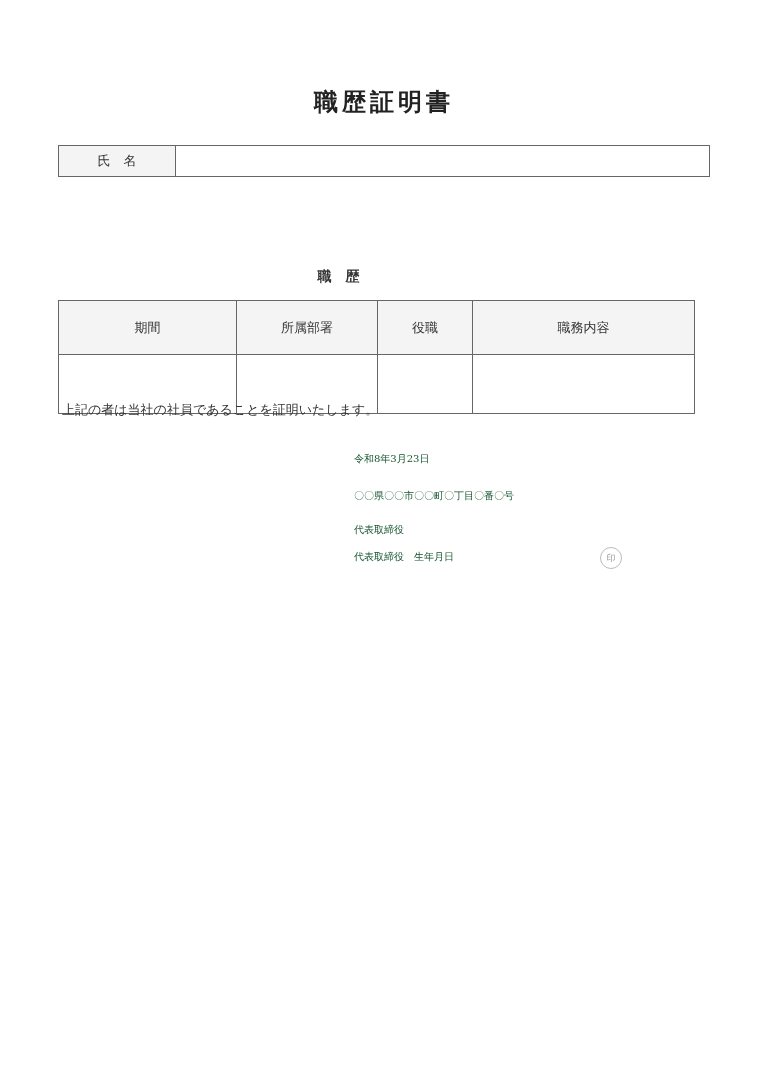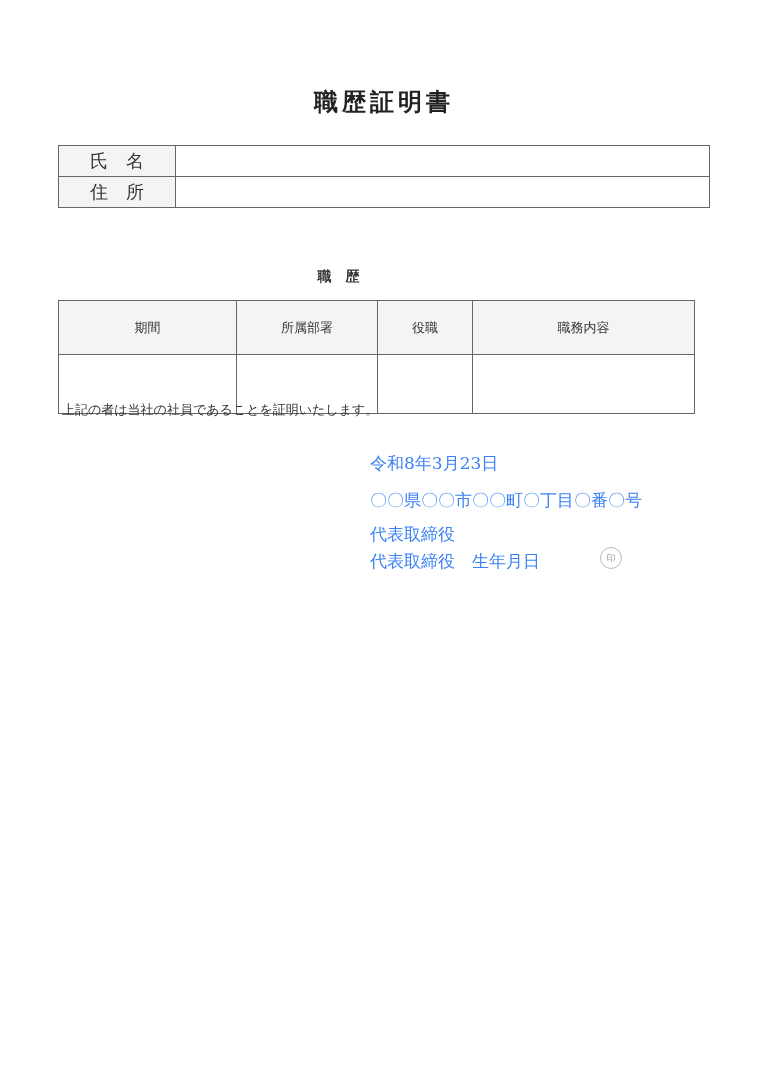--- a/index.html
+++ b/index.html
@@ -11,21 +11,21 @@
   .title {
     position: absolute; top: 86px; left: 0; width: 768px; text-align: center;
     font-size: 24px; font-weight: bold; letter-spacing: 4px; color: #222222;
   }
   
   .info-table {
     position: absolute; left: 58px; top: 145px; width: 652px;
     border-collapse: collapse; table-layout: fixed;
   }
   .info-table td {
-    border: 1.5px solid #666666; height: 30px; padding: 0; font-size: 18px;
+    border: 1.5px solid #666666; height: 30px; padding: 0; font-size: 13px;
   }
   .info-table td.lbl {
     width: 116px; background: #f4f4f4; text-align: center; color: #333;
     letter-spacing: 0px;
   }
   .info-table td.val { background: #ffffff; }
 
   .section-title {
     position: absolute; top: 268px; left: 0; width: 677px; text-align: center;
     font-size: 14px; font-weight: bold; color: #333; letter-spacing: 14px; padding-left: 14px;
@@ -38,41 +38,37 @@
   .career-table th, .career-table td {
     border: 1.5px solid #666666; padding: 12px; font-size: 13px; font-weight: normal;
   }
   .career-table th { background: #f4f4f4; height: 29px; text-align: center; color: #333; }
   .career-table td { height: 34px; background: #fff; }
 
   .statement {
     position: absolute; left: 62px; top: 401px; font-size: 13px; color: #333;
   }
   .issuer {
-    position: absolute; left: 370px; font-size: 17px; color: #3b82f6; white-space: pre;
+    position: absolute; left: 354px; font-size: 10px; color: #14532d; white-space: pre;
   }
   .seal {
     position: absolute; left: 600px; top: 547px; width: 20px; height: 20px;
     border: 1px solid #bbbbbb; border-radius: 50%;
     font-size: 9px; color: #999999; text-align: center; line-height: 20px;
   }
 </style>
 </head>
 <body>
 
 <div class="title">職歴証明書</div>
 
 <table class="info-table">
   <tbody>
       <tr>
     <td class="lbl">氏　名</td>
-    <td class="val"></td>
-  </tr>
-  <tr>
-    <td class="lbl">住　所</td>
     <td class="val"></td>
   </tr>
 </tbody>
   </table>
 
 <div class="section-title">職歴</div>
 
 <table class="career-table">
   <colgroup>
     <col style="width:178px">

